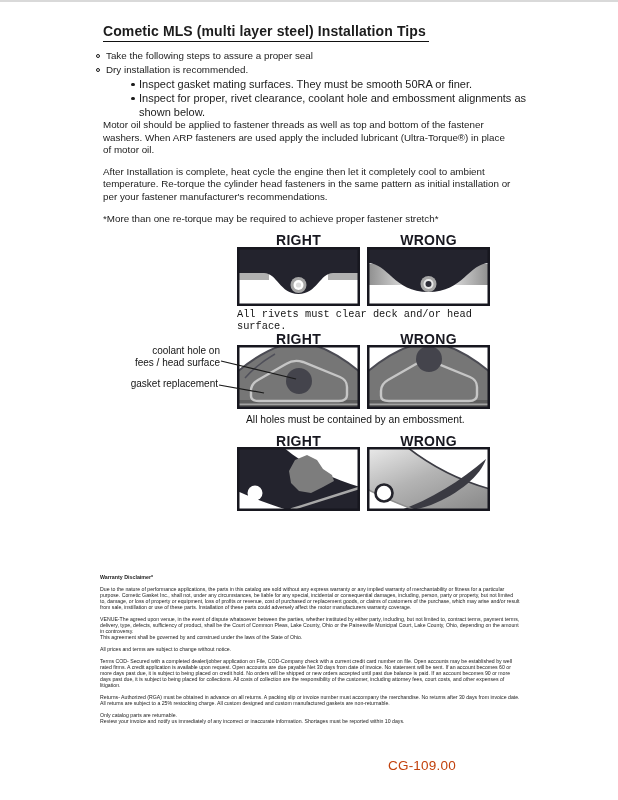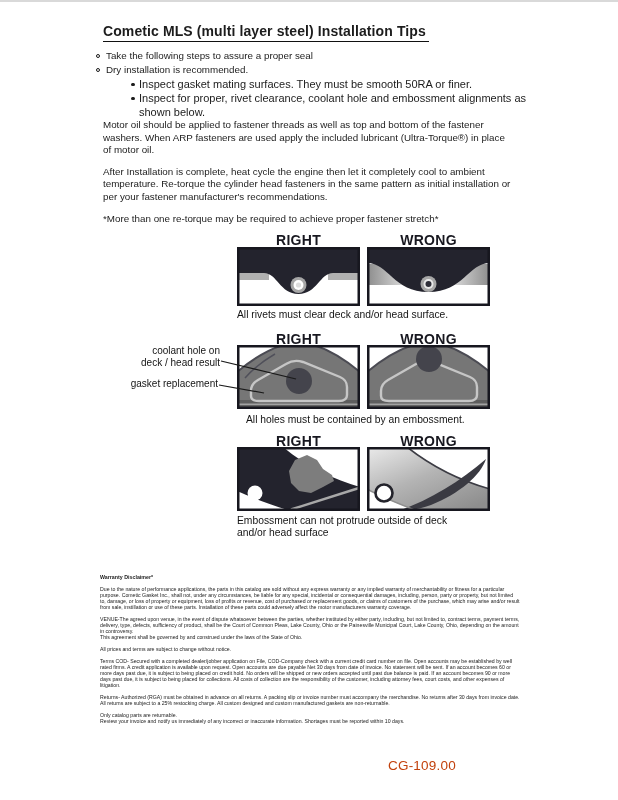--- a/index.html
+++ b/index.html
@@ -117,27 +117,27 @@
       </defs>
       <rect width="123" height="59" fill="#ffffff"></rect>
       <rect x="0" y="17" width="123" height="21" fill="url(#g1w)"></rect>
       <path d="M0,0 H123 V16 C101,16 97,45 61.5,45 C26,45 22,16 0,16 Z" fill="#23232d"></path>
       <circle cx="61.5" cy="37" r="8" fill="#a6a6a6"></circle>
       <circle cx="61.5" cy="37" r="5" fill="#e9e9e9"></circle>
       <circle cx="61.5" cy="37" r="3" fill="#2e2e38"></circle>
       <rect x="1.25" y="1.25" width="120.5" height="56.5" fill="none" stroke="#17171f" stroke-width="2.5"></rect>
     </svg>
   </div>
-  <div class="dg-caption" style="left:237px; top:77px; width:260px;">All rivets must clear deck and/or head surface.</div>
+  <div class="dg-caption" style="left:237px; top:77px; width:260px;font-family:Liberation Mono, monospace;">All rivets must clear deck and/or head surface.</div>
 
   <div class="dg-head" style="left:237px; top:99px;">RIGHT</div>
   <div class="dg-head" style="left:367px; top:99px;">WRONG</div>
 
   <div class="callout" style="left:98px; top:113px; width:122px;">coolant hole on
-deck / head result</div>
+fees / head surface</div>
   <div class="callout" style="left:98px; top:146px; width:120px;">gasket replacement</div>
 
   <div class="dg-box" style="left:237px; top:113px;">
     <svg viewBox="0 0 123 64">
       <rect width="123" height="64" fill="#767676"></rect>
       <rect x="0" y="55" width="123" height="9" fill="#5e5e5e"></rect>
       <rect x="0" y="58.5" width="123" height="1.6" fill="#a2a2a2"></rect>
       <path d="M0,0 H46 C30,5 12,17 0,27 Z" fill="#ffffff"></path>
       <path d="M123,0 H77 C93,5 111,17 123,27 Z" fill="#ffffff"></path>
       <path d="M46,0 C30,5 12,17 0,27" fill="none" stroke="#4b4b53" stroke-width="2"></path>
@@ -188,21 +188,20 @@
       </defs>
       <rect width="123" height="64" fill="#ffffff"></rect>
       <path d="M0,0 H40 C68,22 98,35 123,42 V64 H50 C32,57 12,49 0,42 Z" fill="url(#g3w)"></path>
       <path d="M40,0 C68,22 98,35 123,42" fill="none" stroke="#3c3c44" stroke-width="1.6"></path>
       <path d="M34,63 C62,53 94,34 119,12 C114,28 92,47 64,58 C53,62 42,64 34,63 Z" fill="#3a3a42"></path>
       <path d="M0,42 C12,49 32,57 50,64" stroke="#8e8e8e" stroke-width="1.5" fill="none"></path>
       <circle cx="17" cy="46" r="8.5" fill="#ffffff" stroke="#23232b" stroke-width="2.6"></circle>
       <rect x="1.25" y="1.25" width="120.5" height="61.5" fill="none" stroke="#17171f" stroke-width="2.5"></rect>
     </svg>
   </div>
-  <div class="dg-caption" style="left:237px; top:283px; width:230px;">Embossment can not protrude outside of deck and/or head surface</div>
 
   <svg class="leader-overlay" viewBox="0 0 618 352">
     <line x1="221" y1="129" x2="296" y2="147" stroke="#1a1a1a" stroke-width="1.2"></line>
     <line x1="219" y1="153" x2="264" y2="161" stroke="#1a1a1a" stroke-width="1.2"></line>
   </svg>
 </div>
 
 <div class="disclaimer">
   <div class="disc-head">Warranty Disclaimer*</div>
   <p>Due to the nature of performance applications, the parts in this catalog are sold without any express warranty or any implied warranty of merchantability or fitness for a particular purpose.  Cometic Gasket Inc., shall not, under any circumstances, be liable for any special, incidental or consequential damages, including, person, party or property, but not limited to, damage, or loss of property or equipment, loss of profits or revenue, cost of purchased or replacement goods, or claims of customers of the purchase, which may arise and/or result from sale, instillation or use of these parts.  Installation of these parts could adversely affect the motor manufacturers warranty coverage.</p>

